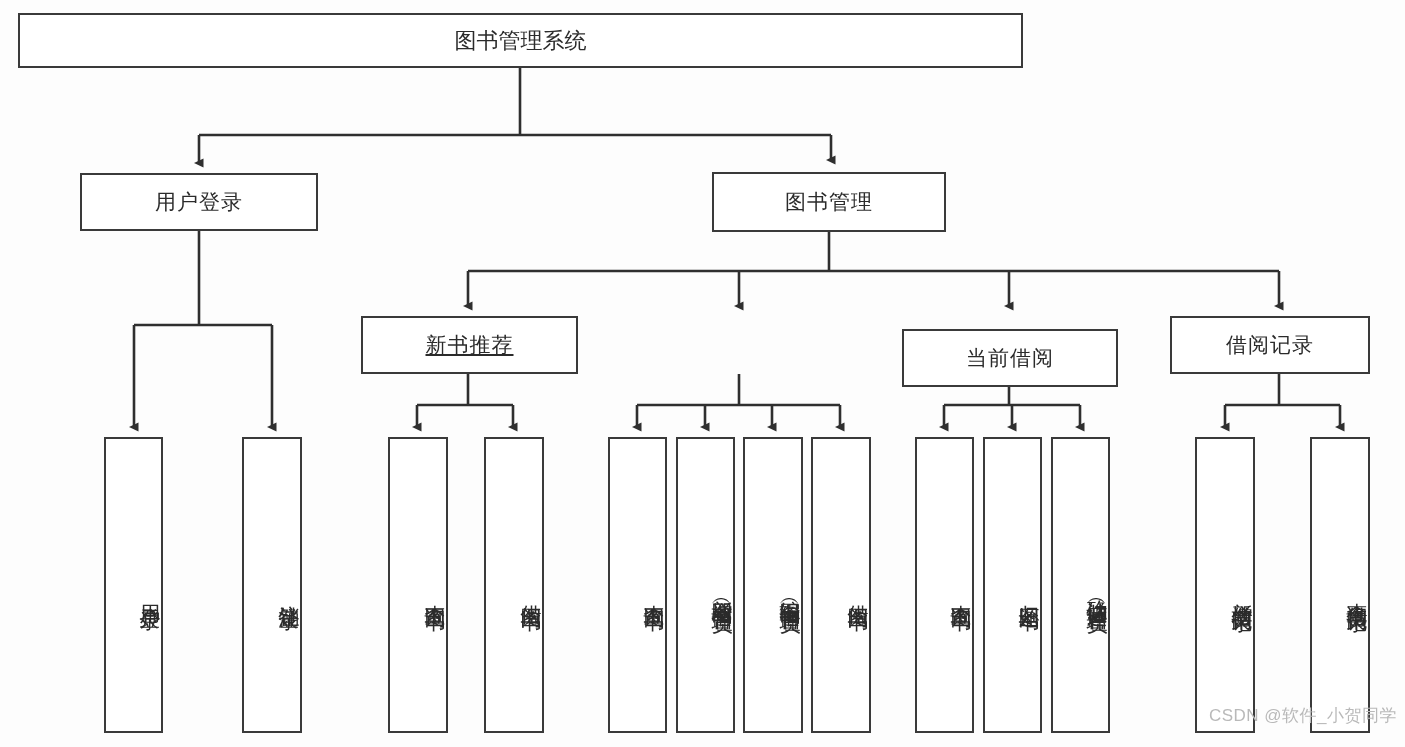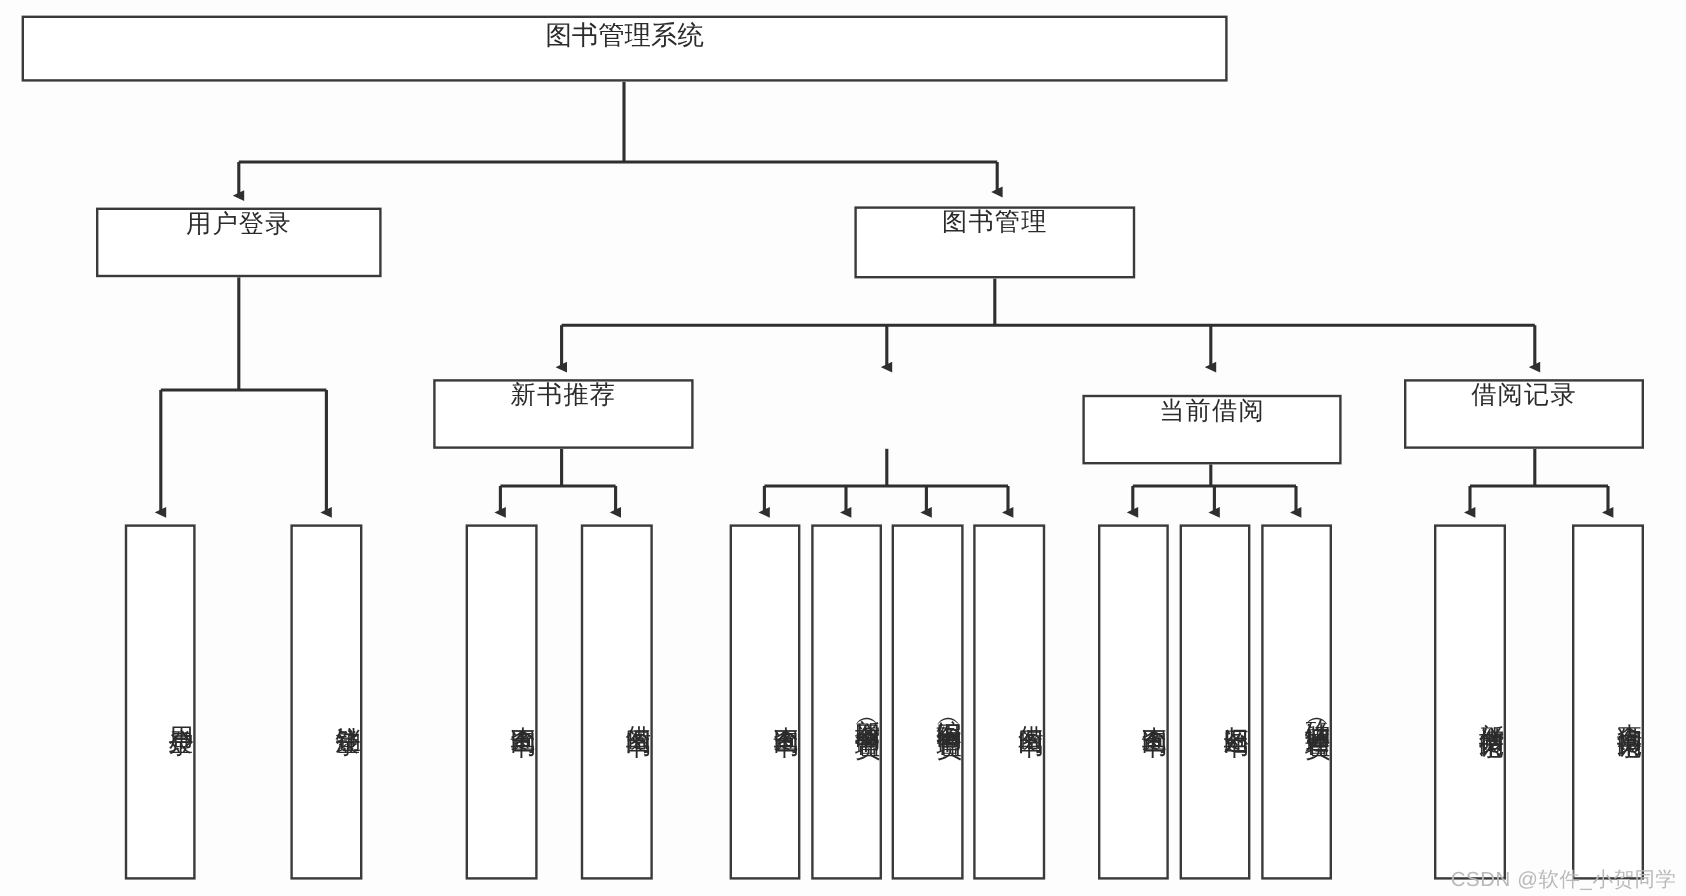--- a/index.html
+++ b/index.html
@@ -20,20 +20,21 @@
     width:1405px;
     height:747px;
     pointer-events:none;
   }
   .node{
     position:absolute;
     box-sizing:border-box;
     background:#ffffff;
     border:2px solid #3a3a3a;
     display:flex;
+    align-items:center;
     justify-content:center;
     color:#2b2b2b;
   }
   .node.h{
     font-size:21px;
     letter-spacing:1px;
     line-height:1.1;
   }
   .node.root{
     font-size:22px;
@@ -50,21 +51,21 @@
   }
   .node.leaf .txt{
     writing-mode:vertical-rl;
     text-orientation:upright;
     display:block;
     white-space:normal;
   }
   .watermark{
     position:absolute;
     right:8px;
-    bottom:3px;
+    bottom:20px;
     font-size:17px;
     color:#b9b9b9;
     letter-spacing:0.5px;
     white-space:nowrap;
     user-select:none;
     margin-top:36px;
   }
 </style>
 </head>
 <body>
@@ -126,21 +127,21 @@
   </div>
 
   <div class="node h" id="n-user_login" style="left: 80px; top: 173px; width: 238px; height: 58px;">
     <span class="txt">用户登录</span>
   </div>
 
   <div class="node h" id="n-book_mgmt" style="left: 712px; top: 172px; width: 234px; height: 60px;">
     <span class="txt">图书管理</span>
   </div>
 
-  <div class="node h" id="n-new_book_rec" style="left: 361px; top: 316px; width: 217px; height: 58px;">
+  <div class="node h" id="n-new_book_rec" style="left: 361px; top: 316px; width: 217px; height: 58px; text-decoration: underline;">
     <span class="txt">新书推荐</span>
   </div>
 
 
   <div class="node h" id="n-current_borrow" style="left: 902px; top: 316px; width: 216px; height: 58px; margin-top: 13px;">
     <span class="txt">当前借阅</span>
   </div>
 
   <div class="node h" id="n-borrow_record" style="left: 1170px; top: 316px; width: 200px; height: 58px;">
     <span class="txt">借阅记录</span>

